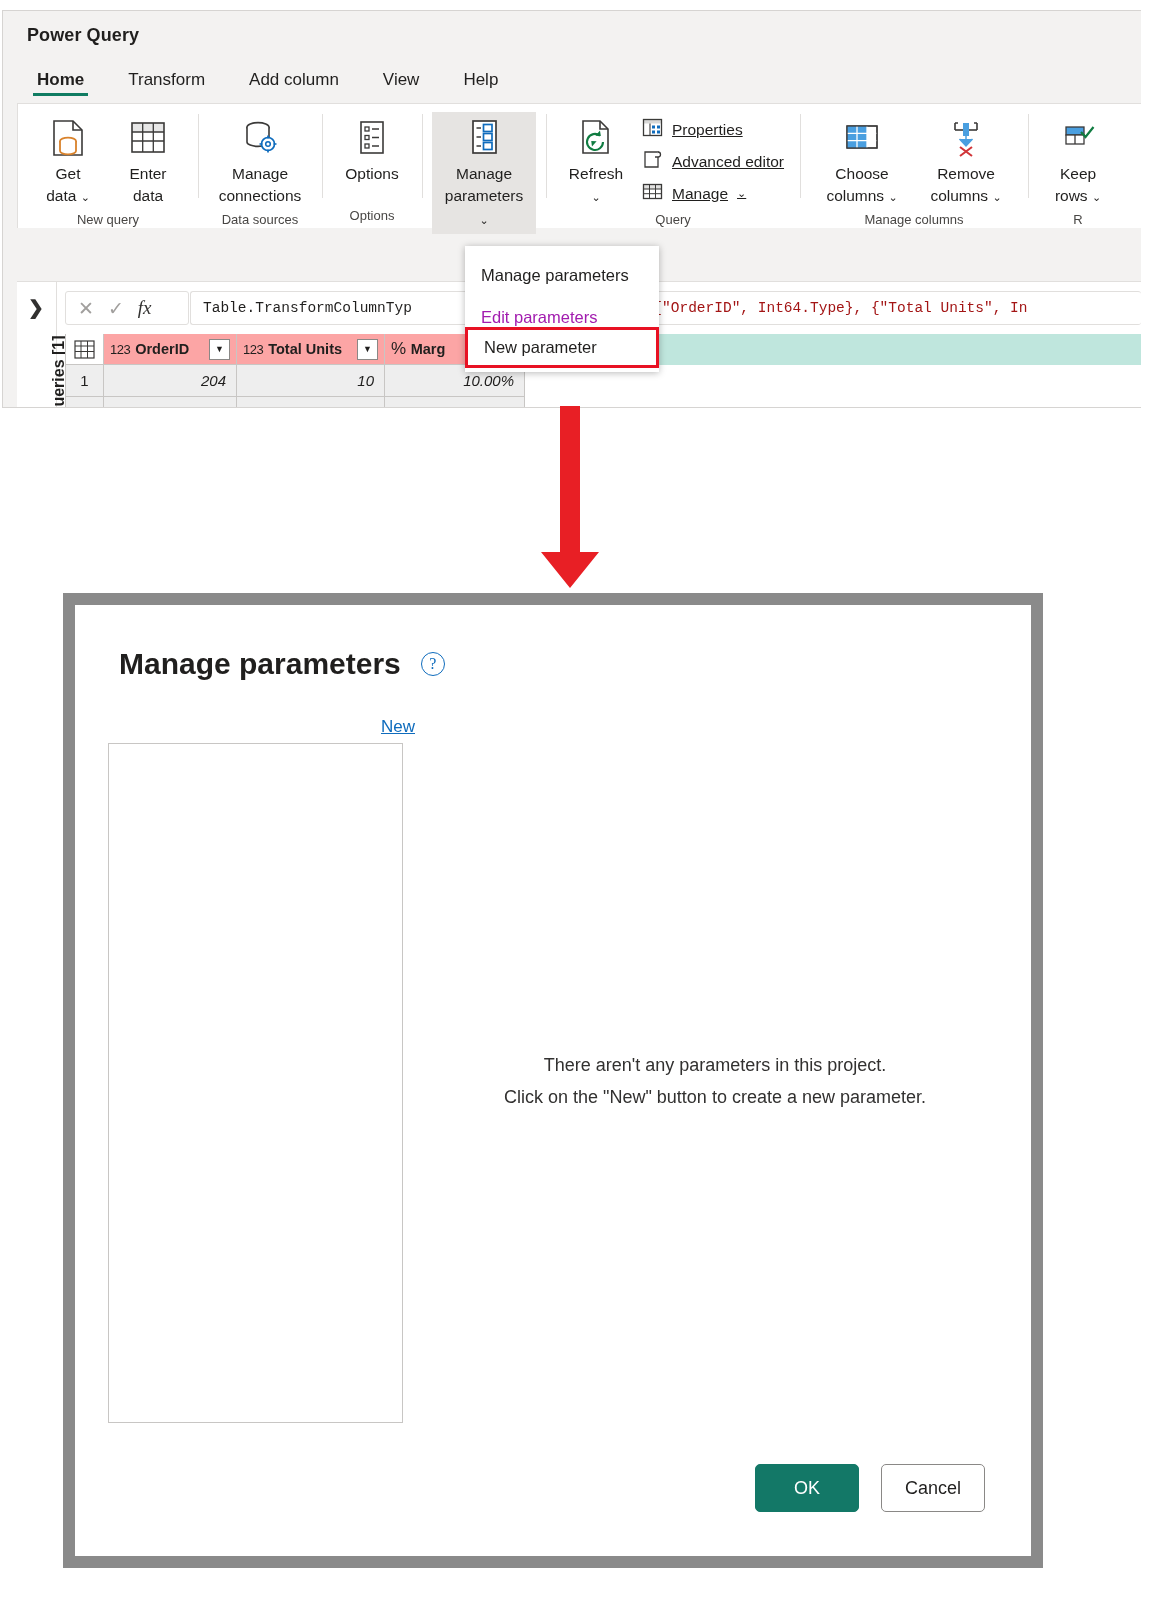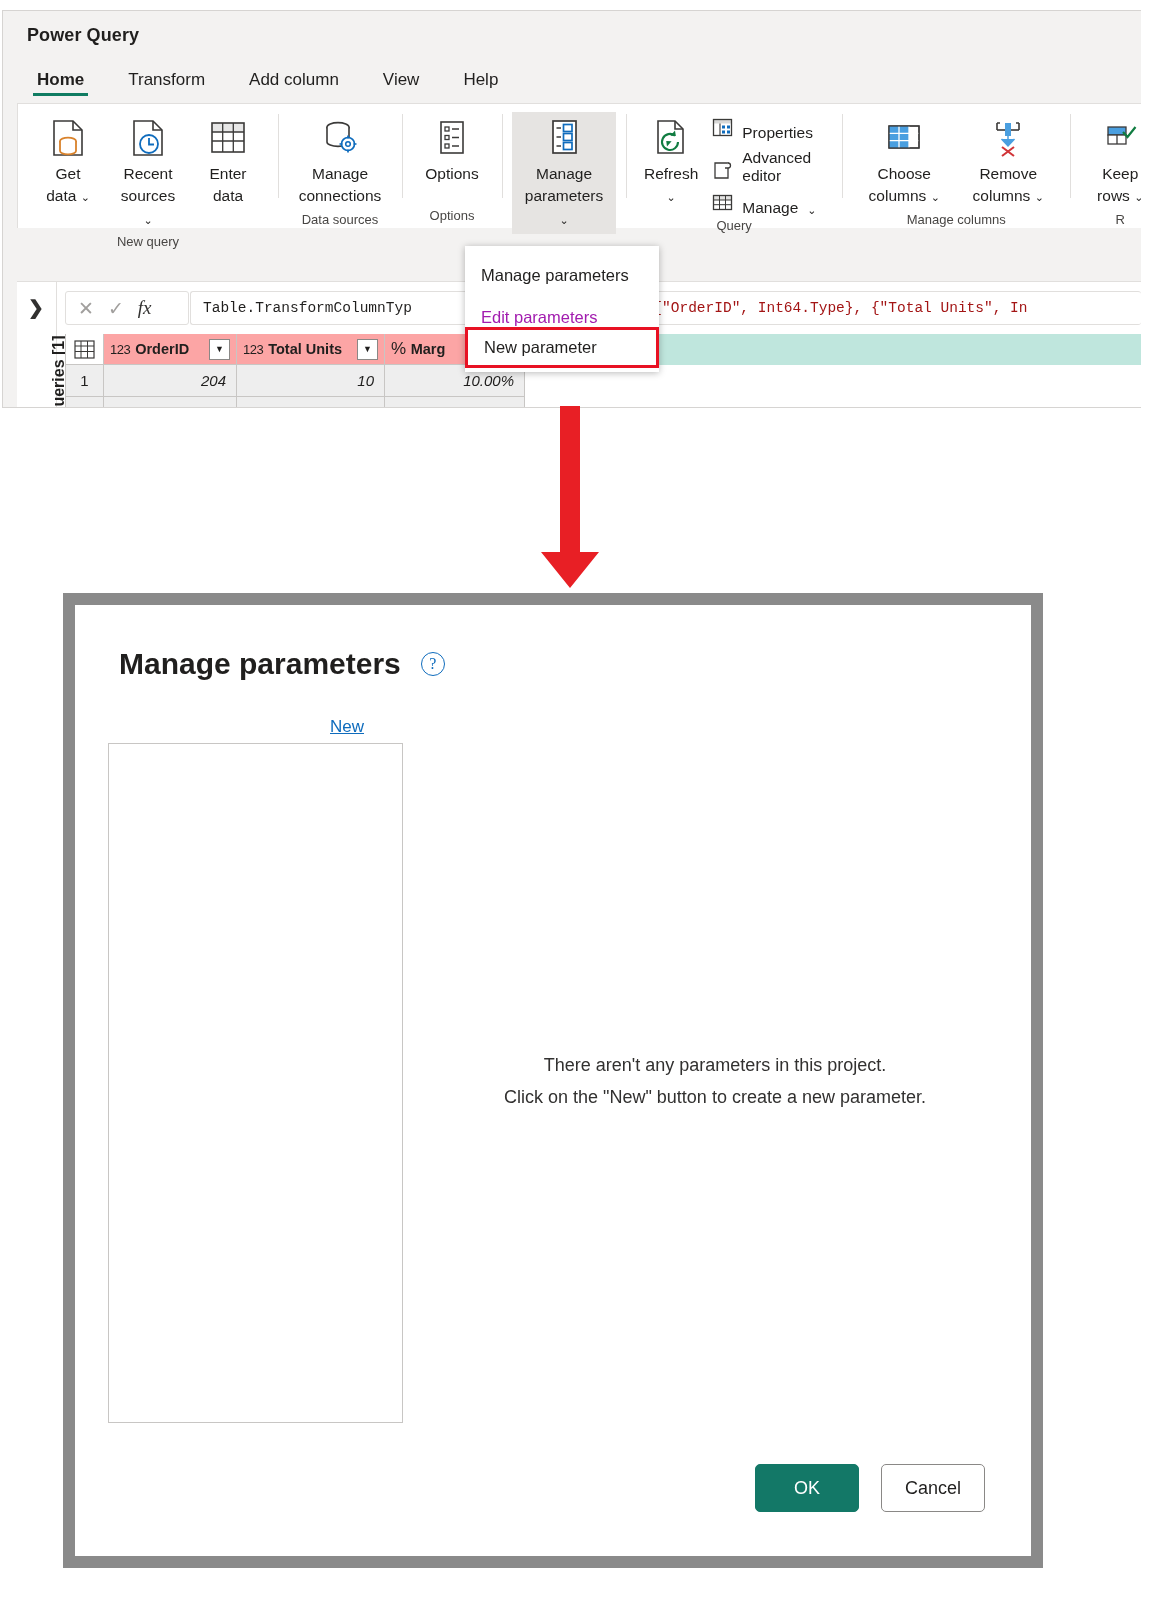--- a/index.html
+++ b/index.html
@@ -98,24 +98,25 @@
     height: 46px; display: flex; align-items: center; justify-content: center;
   }
   .rbtn-label {
     font-size: 15.5px; color: #201f1e; text-align: center; line-height: 1.45;
     margin-top: 2px;
   }
   .chev { font-size: 11px; color: #201f1e; }
 
   .rsmall-col { display: flex; flex-direction: column; justify-content: center; padding-top: 4px; gap: 5px;}
   .rsmall {
-    display: flex; align-items: flex-end; gap: 9px;
+    display: flex; align-items: center; gap: 9px;
     padding: 1px 6px;
     font-size: 15.5px; color: #201f1e;
     cursor: default;
+    text-decoration: underline;
   }
   .rsmall svg { flex: none; }
 
   
   .pq-menu {
     position: absolute;
     left: 462px; top: 235px;
     width: 194px; height: 126px;
     background: #ffffff;
     box-shadow: 0 1px 7px rgba(0,0,0,.28);
@@ -235,21 +236,21 @@
   }
   .dlg-title { font-size: 30px; font-weight: bold; color: #201f1e; }
   .help-ico {
     width: 24px; height: 24px; border-radius: 50%;
     border: 1.6px solid #0f6cbd; color: #0f6cbd;
     font-size: 16px; display: flex; align-items: center; justify-content: center;
     font-family: "Liberation Serif", serif;
   }
   .new-link {
     position: absolute; left: 255px; top: 112px;
-    width: 85px; text-align: left;
+    width: 85px; text-align: right;
     font-size: 17px; color: #0f6cbd;
     text-decoration: underline;
   }
   .param-list {
     position: absolute; left: 33px; top: 138px;
     width: 295px; height: 680px;
     border: 1px solid #c8c6c4;
     background: #ffffff;
   }
   .empty-msg {
@@ -303,35 +304,20 @@
                 <path d="M14 25 v10 a8 3.4 0 0 0 16 0 v-10" fill="#fff" stroke="#d9822b" stroke-width="1.8"></path>
               </svg>
             </div>
             <div class="rbtn-label">
               <span>Get</span><br>
               <span>data</span>
               <span class="chev">⌄</span>
             </div>
           </div>
 
-          <div class="rbtn">
-            <div class="rbtn-icon">
-              <svg width="44" height="44" viewBox="0 0 44 44">
-                <path d="M8 5 h19 l9 9 v25 h-28 z" fill="#fff" stroke="#3b3a39" stroke-width="1.6"></path>
-                <path d="M27 5 v9 h9" fill="none" stroke="#3b3a39" stroke-width="1.6"></path>
-                <circle cx="23" cy="28" r="9" fill="#fff" stroke="#0f6cbd" stroke-width="1.8"></circle>
-                <path d="M23 22 v6.5 h5" fill="none" stroke="#0f6cbd" stroke-width="1.8"></path>
-              </svg>
-            </div>
-            <div class="rbtn-label">
-              <span>Recent</span><br>
-              <span>sources</span>
-              <span class="chev">⌄</span>
-            </div>
-          </div>
 
           <div class="rbtn">
             <div class="rbtn-icon">
               <svg width="44" height="44" viewBox="0 0 44 44">
                 <rect x="6" y="7" width="32" height="29" fill="#fff" stroke="#3b3a39" stroke-width="1.6"></rect>
                 <path d="M6 16 h32 M6 25 h32 M16.7 7 v29 M27.3 7 v29" stroke="#3b3a39" stroke-width="1.3"></path>
                 <rect x="6" y="7" width="32" height="9" fill="#3b3a39" opacity=".12"></rect>
               </svg>
             </div>
             <div class="rbtn-label">

